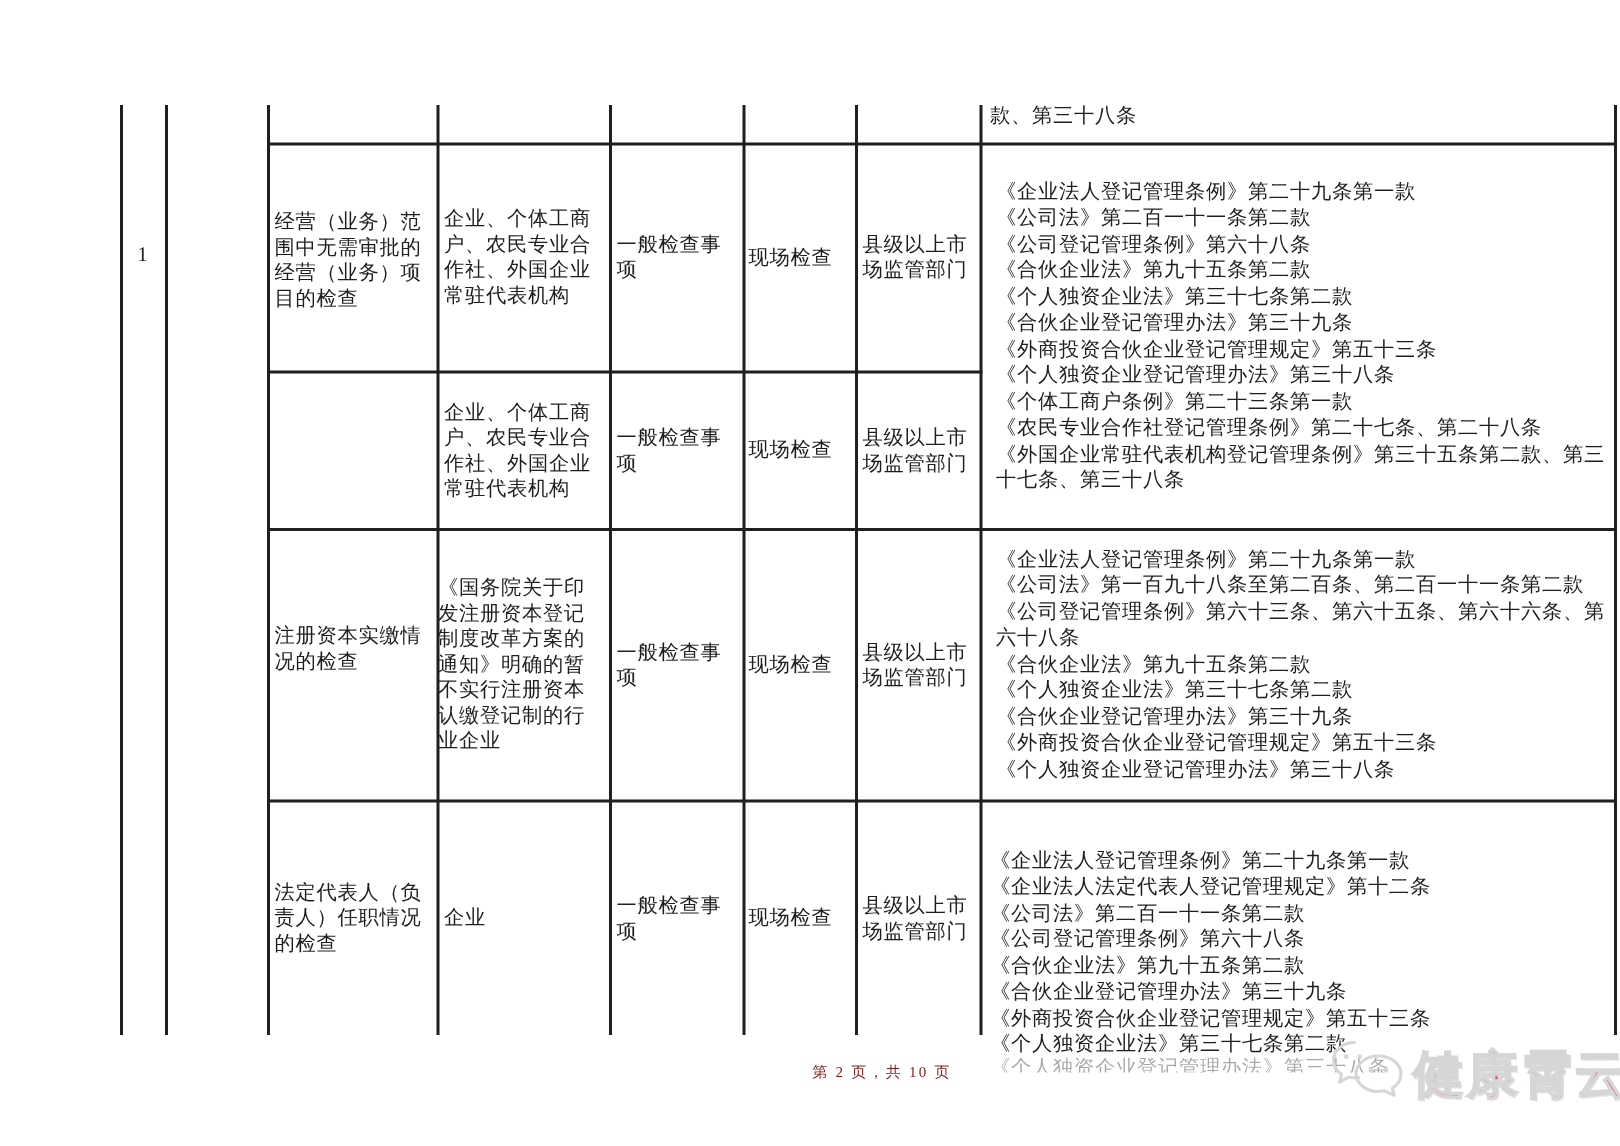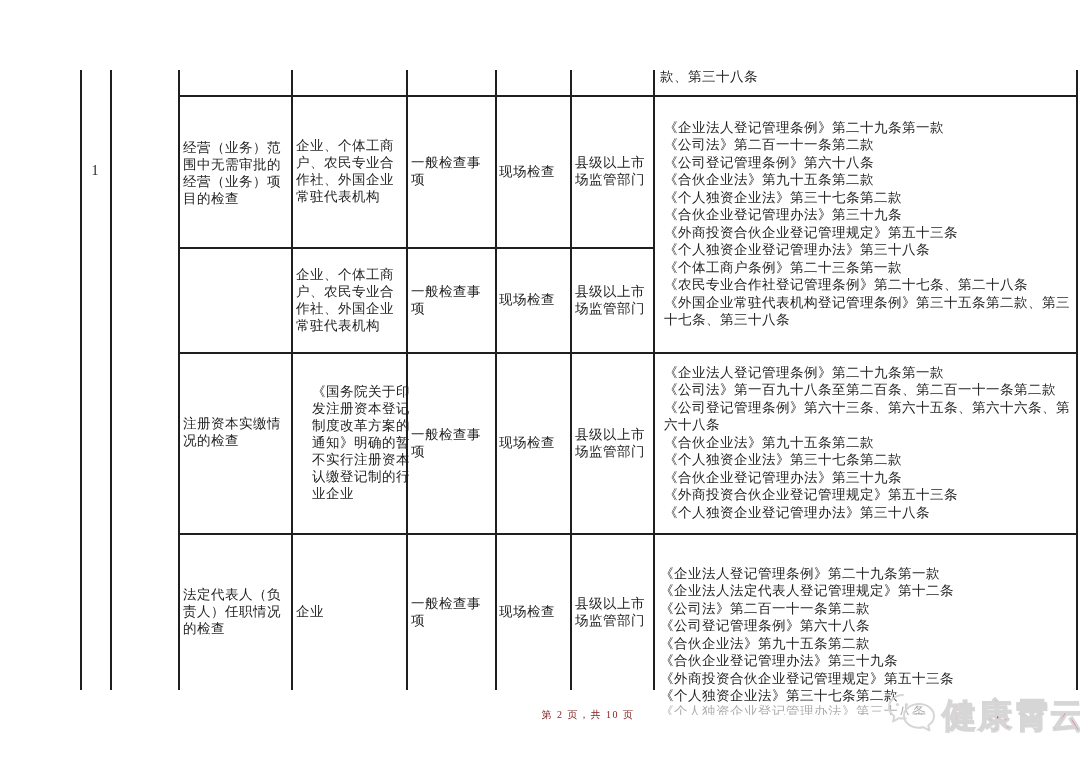--- a/index.html
+++ b/index.html
@@ -126,21 +126,21 @@
   <div class="cell" style="left:451px;top:247px;width:68px;height:105px">
     <span class="txt">现场检查</span>
   </div>
   <div class="cell" style="left:527px;top:247px;width:75px;height:105px">
     <span class="txt" style="width:72px">县级以上市场监管部门</span>
   </div>
 
   <div class="cell" style="left:135px;top:352px;width:104px;height:159px">
     <span class="txt" style="width:100px">注册资本实缴情况的检查</span>
   </div>
-  <div class="cell" style="left:264px;top:352px;width:106px;height:181px">
+  <div class="cell" style="left:244px;top:352px;width:106px;height:181px">
     <span class="txt" style="width:100px">《国务院关于印发注册资本登记制度改革方案的通知》明确的暂不实行注册资本认缴登记制的行业企业</span>
   </div>
   <div class="cell" style="left:363px;top:352px;width:80px;height:181px">
     <span class="txt" style="width:72px">一般检查事项</span>
   </div>
   <div class="cell" style="left:451px;top:352px;width:68px;height:181px">
     <span class="txt">现场检查</span>
   </div>
   <div class="cell" style="left:527px;top:352px;width:75px;height:181px">
     <span class="txt" style="width:72px">县级以上市场监管部门</span>

